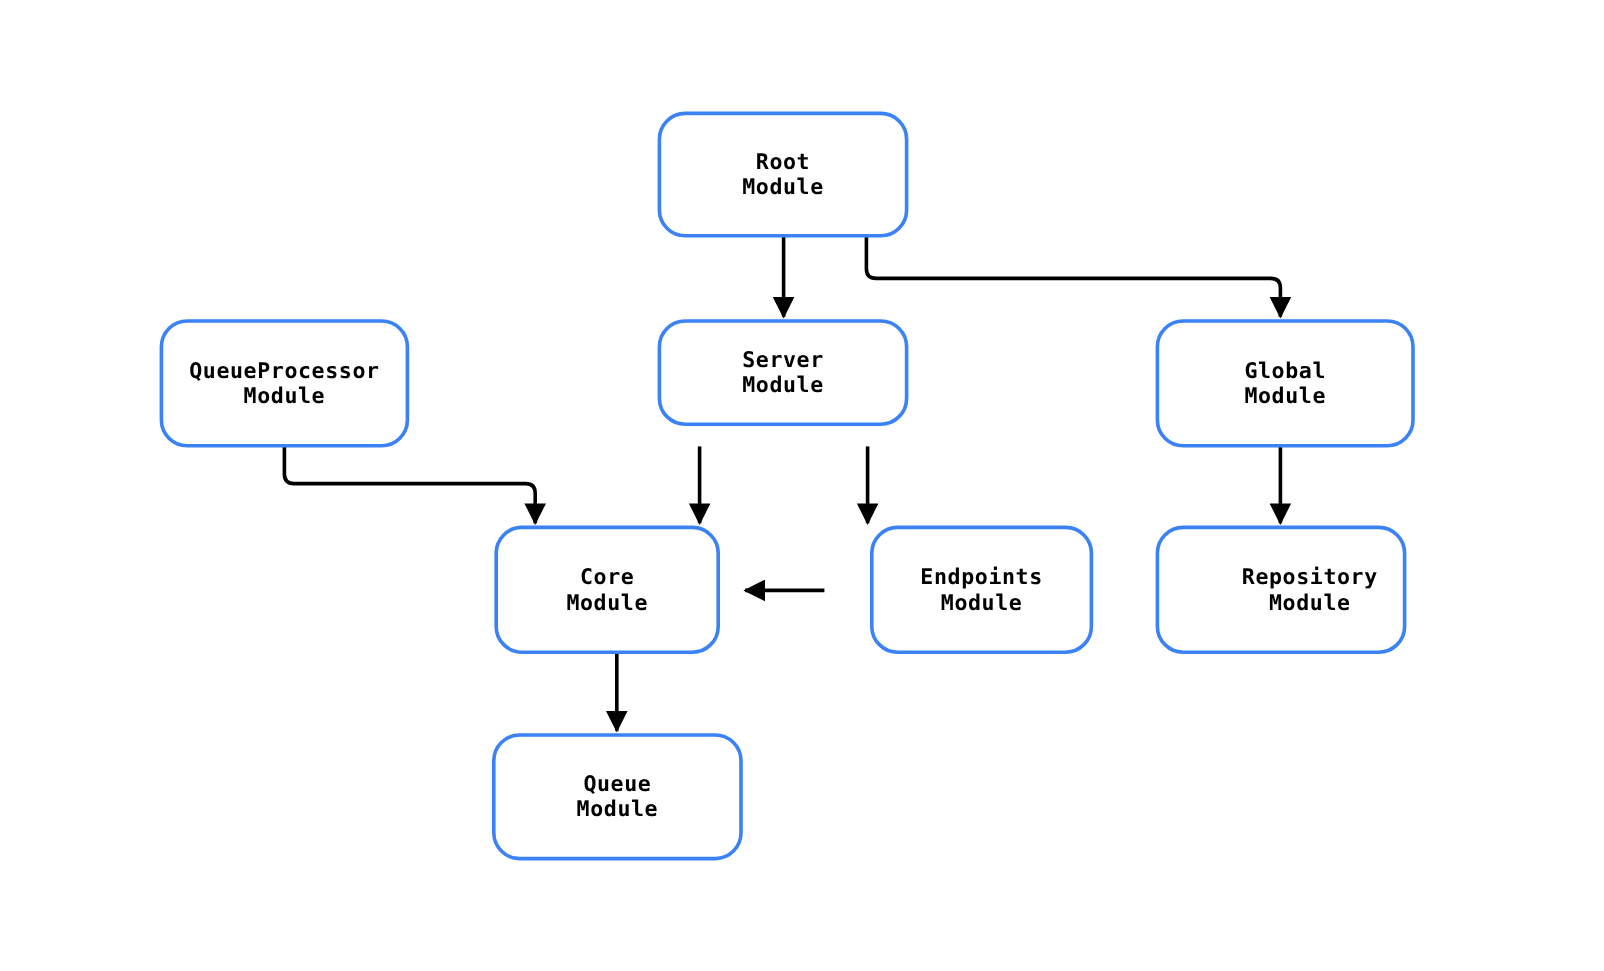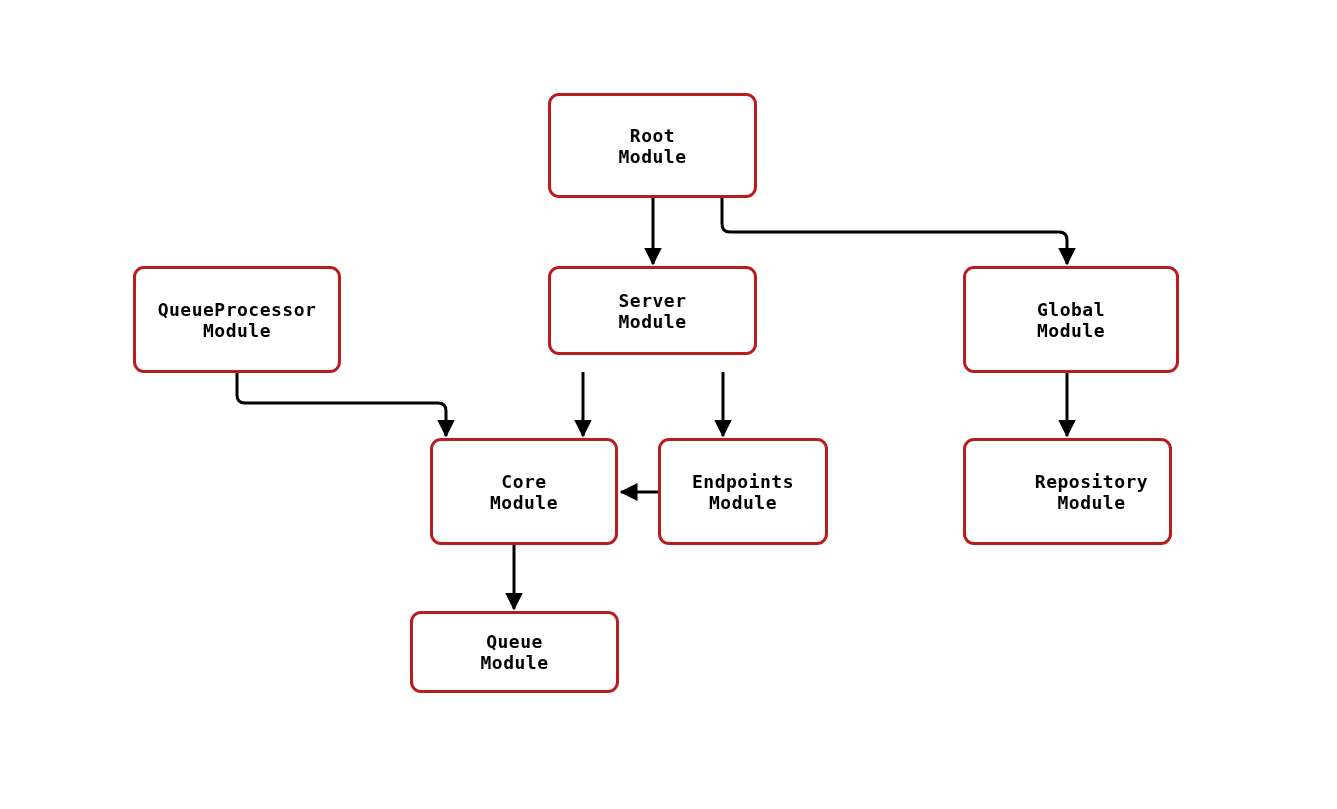--- a/index.html
+++ b/index.html
@@ -18,45 +18,45 @@
   svg.edges {
     position: absolute;
     left: 0;
     top: 0;
     width: 1337px;
     height: 809px;
   }
   .node {
     position: absolute;
     box-sizing: border-box;
-    border: 3px solid #b91c1c;
-    border-radius: 11px;
+    border: 3px solid #3b82f6;
+    border-radius: 23px;
     background: #ffffff;
     display: flex;
     flex-direction: column;
     align-items: center;
     justify-content: center;
     text-align: center;
     font-weight: 700;
     font-size: 18px;
     line-height: 21px;
     color: #000000;
     letter-spacing: 0.5px;
   }
   .node span { display: block; white-space: nowrap; }
 
   
   .node-root          { left: 548px; top:  93px; width: 209px; height: 105px; }
   .node-queueprocessor{ left: 133px; top: 266px; width: 208px; height: 107px; }
   .node-server        { left: 548px; top: 266px; width: 209px; height: 89px; }
   .node-global        { left: 963px; top: 266px; width: 216px; height: 107px; }
-  .node-core          { left: 430px; top: 438px; width: 188px; height: 107px; }
-  .node-endpoints     { left: 658px; top: 438px; width: 170px; height: 107px; }
+  .node-core          { left: 412px; top: 438px; width: 188px; height: 107px; }
+  .node-endpoints     { left: 725px; top: 438px; width: 186px; height: 107px; }
   .node-repository    { left: 963px; top: 438px; width: 209px; height: 107px; padding-left: 48px; }
-  .node-queue         { left: 410px; top: 611px; width: 209px; height: 82px; }
+  .node-queue         { left: 410px; top: 611px; width: 209px; height: 106px; }
 
   path.edge {
     fill: none;
     stroke: #000000;
     stroke-width: 3px;
   }
 </style>
 </head>
 <body>
 

